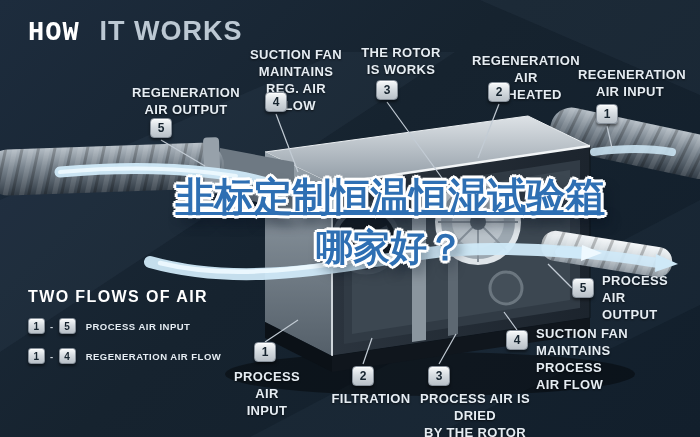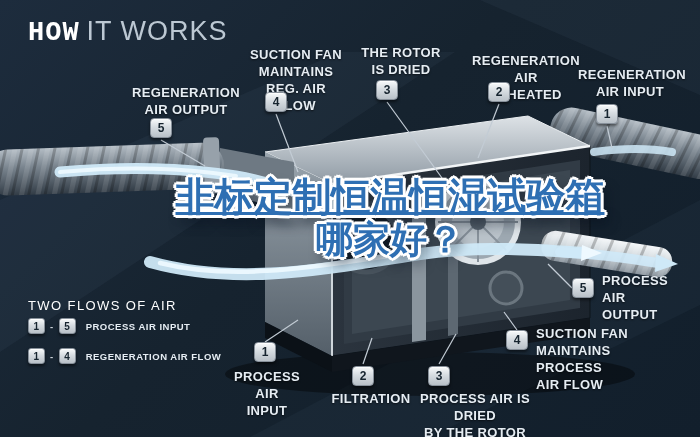--- a/index.html
+++ b/index.html
@@ -4,49 +4,49 @@
 <style>
   * { margin:0; padding:0; box-sizing:border-box; }
   html,body { width:700px; height:437px; overflow:hidden; background:#0e1824;
               font-family:"Liberation Sans", sans-serif; }
   .stage { position:relative; width:700px; height:437px; overflow:hidden;
            background:linear-gradient(135deg,#1d2c3d 0%,#16232f 45%,#121f2c 100%); }
   svg.scene { position:absolute; left:0; top:0; }
 
   .title { position:absolute; left:28px; top:16px; font-size:27px; letter-spacing:1px; color:#ffffff; white-space:nowrap; }
   .t-strong { font-weight:bold;font-family:Liberation Mono, monospace; }
-  .t-light { font-weight:normal; color:#bcc8d3; margin-left:7px; }
+  .t-light { font-weight:bold; color:#bcc8d3; margin-left:20px; }
 
   .lbl { position:absolute; color:#e6edf3; font-size:13px; font-weight:bold;
          letter-spacing:.35px; line-height:1.32; white-space:pre-line; text-align:center;
          text-shadow:0 1px 2px rgba(0,0,0,.6); }
   .lbl.left { text-align:left; }
 
   .badge { position:absolute; width:22px; height:20px; border-radius:4px;
            background:linear-gradient(180deg,#f8fafb 0%,#d6dce1 45%,#b9c1c8 100%);
            border:1px solid #87909a; color:#16242f; font-size:12px; font-weight:bold;
            display:flex; align-items:center; justify-content:center;
            box-shadow:0 2px 3px rgba(0,0,0,.5), inset 0 1px 0 rgba(255,255,255,.8); }
   .badge.sm { position:static; width:17px; height:16px; font-size:10px; border-radius:3px; flex:0 0 auto; }
 
-  .legend-h { position:absolute; left:28px; top:298px; color:#ffffff; font-weight:normal;
-              font-size:13px; letter-spacing:1.4px; }
+  .legend-h { position:absolute; left:28px; top:288px; color:#ffffff; font-weight:bold;
+              font-size:16px; letter-spacing:1.4px; }
   .legend-row { position:absolute; left:28px; display:flex; align-items:center; gap:5px;
                 color:#e6edf3; font-size:9.5px; font-weight:bold; letter-spacing:.5px; }
   .legend-row .dash { color:#cfd6dd; font-weight:bold; }
   .legend-row .legend-label { margin-left:5px; }
 
   .cn { position:absolute; left:140px; top:174px; width:500px; text-align:center;
         color:#2e6fb3; font-weight:bold; line-height:1.16; z-index:30;
         text-shadow:
           -2px -2px 0 #ffffff, 2px -2px 0 #ffffff, -2px 2px 0 #ffffff, 2px 2px 0 #ffffff,
           -3px 0 0 #ffffff, 3px 0 0 #ffffff, 0 -3px 0 #ffffff, 0 3px 0 #ffffff,
           5px 8px 12px rgba(5,15,30,.65); }
   .cn .l1 { font-size:39px; display:block;text-decoration:underline; }
-  .cn .l2 { font-size:37px; display:block; margin-top:0; }
+  .cn .l2 { font-size:37px; display:block; margin-top:8px; }
 </style>
 </head>
 <body>
 
 <div class="stage">
 
   <svg class="scene" width="700" height="437" viewBox="0 0 700 437">
     <defs>
       <linearGradient id="gDuct" x1="0" y1="0" x2="0" y2="1">
         <stop offset="0" stop-color="#b3bcc4"></stop>
@@ -162,21 +162,21 @@
   <div class="lbl" style="left:130px; top:84px; width:112px;">REGENERATION
 AIR OUTPUT</div>
   <div class="badge" style="left:150px; top:118px;">5</div>
 
   <div class="lbl" style="left:246px; top:46px; width:100px;">SUCTION FAN
 MAINTAINS
 REG. AIR FLOW</div>
   <div class="badge" style="left:265px; top:92px;">4</div>
 
   <div class="lbl" style="left:358px; top:44px; width:86px;">THE ROTOR
-IS DRIED</div>
+IS WORKS</div>
   <div class="badge" style="left:376px; top:80px;">3</div>
 
   <div class="lbl" style="left:466px; top:52px; width:120px;">REGENERATION AIR
 IS HEATED</div>
   <div class="badge" style="left:488px; top:82px;">2</div>
 
   <div class="lbl" style="left:578px; top:66px; width:104px;">REGENERATION
 AIR INPUT</div>
   <div class="badge" style="left:596px; top:104px;">1</div>
 

